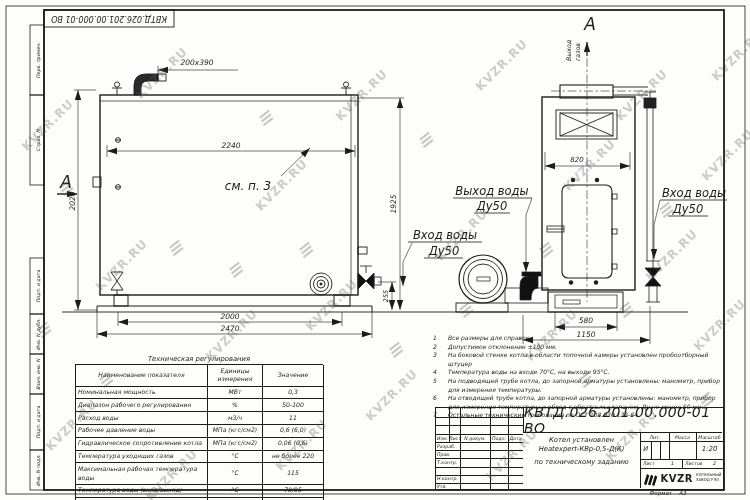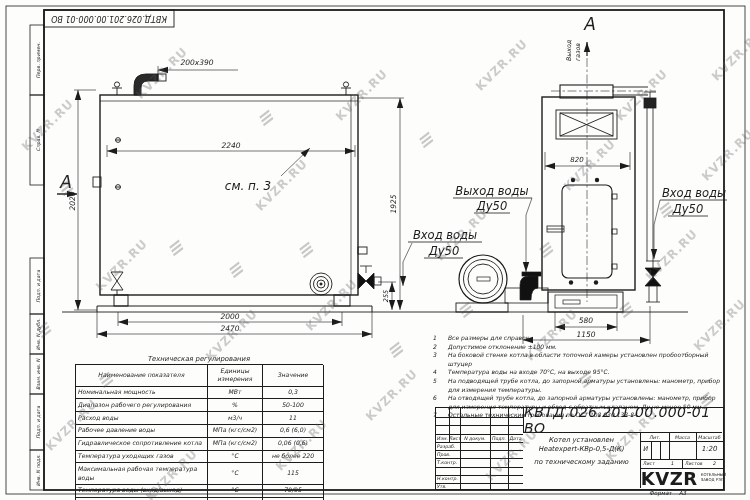--- a/index.html
+++ b/index.html
@@ -425,21 +425,21 @@
     <div class="abs tb-small" style="left:30px;top:27.5px;">1</div>
     <div class="abs tb-small" style="left:44px;top:27.5px;">Листов</div>
     <div class="abs tb-small" style="left:72px;top:27.5px;">2</div>
 
     <div class="abs" style="left:0;top:35px;width:82px;height:20px;display:flex;align-items:center;justify-content:center;gap:3px;">
       <svg width="15" height="15" viewBox="0 0 15 15">
         <path d="M1,13 L4,3 L6.3,4.6 L3.3,14.2 Z" fill="#111"></path>
         <path d="M5,13.6 L8,3.6 L10.3,5.2 L7.3,14.6 Z" fill="#111"></path>
         <path d="M9,14 L12,4.2 L14.3,5.8 L11.3,15 Z" fill="#111"></path>
       </svg>
-      <span style="font-weight:bold;font-size:18px;font-style:normal;letter-spacing:.5px;">KVZR</span>
+      <span style="font-weight:bold;font-size:10px;font-style:normal;letter-spacing:.5px;">KVZR</span>
       <span style="display:flex;flex-direction:column;font-size:3.9px;font-style:normal;line-height:4.6px;">
         <span>КОТЕЛЬНЫЙ</span>
         <span>ЗАВОД РЭП</span>
       </span>
     </div>
   </div>
 </div>
 
 <div id="fmt" class="ov">
   <span>Формат</span>&nbsp;&nbsp;&nbsp;

